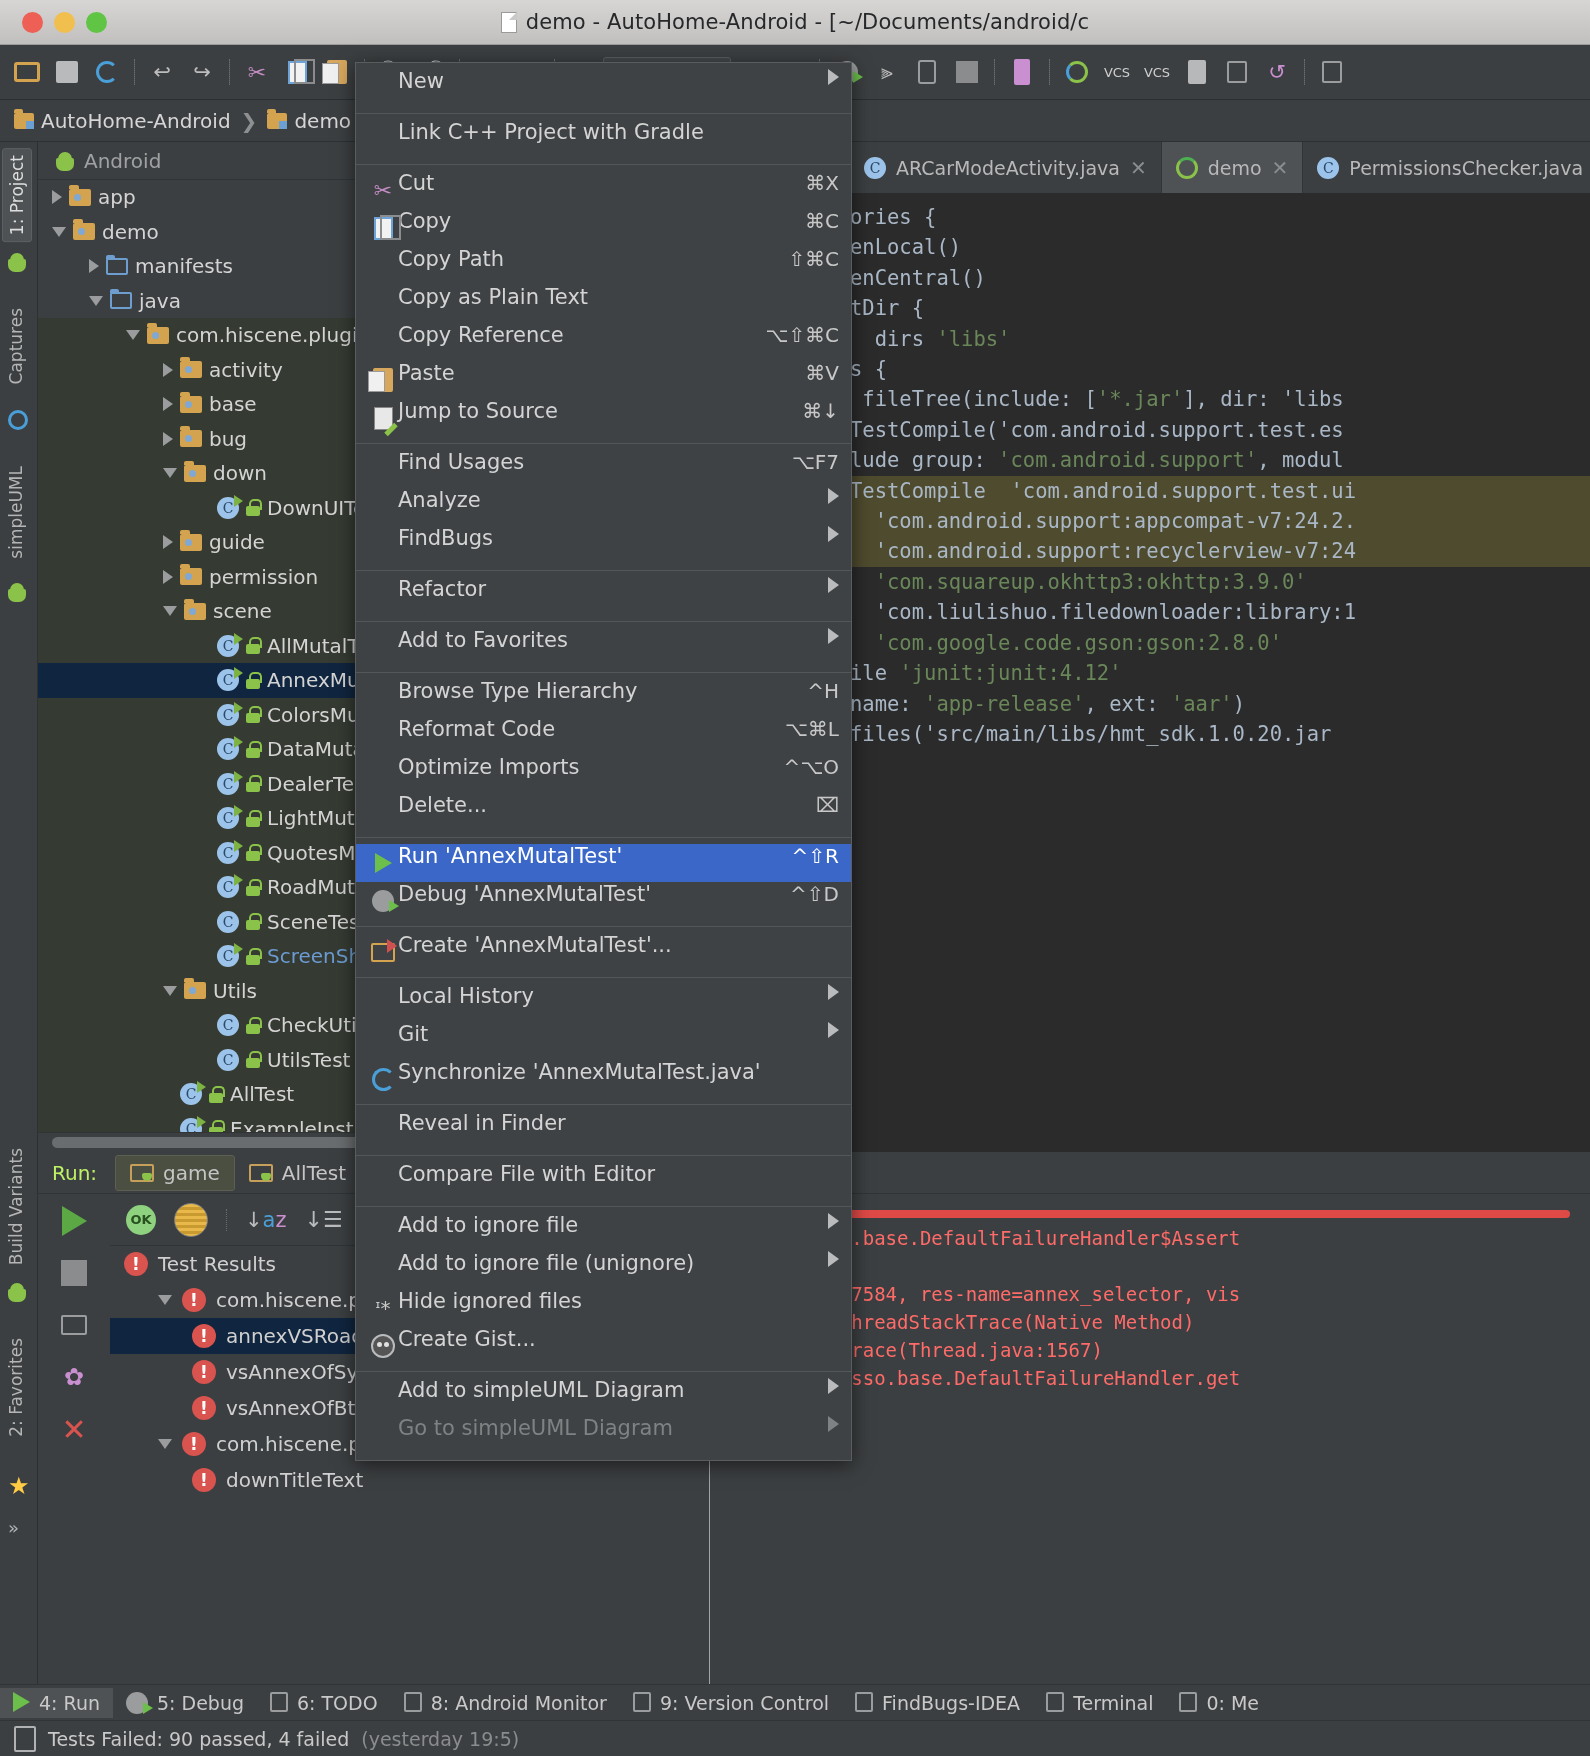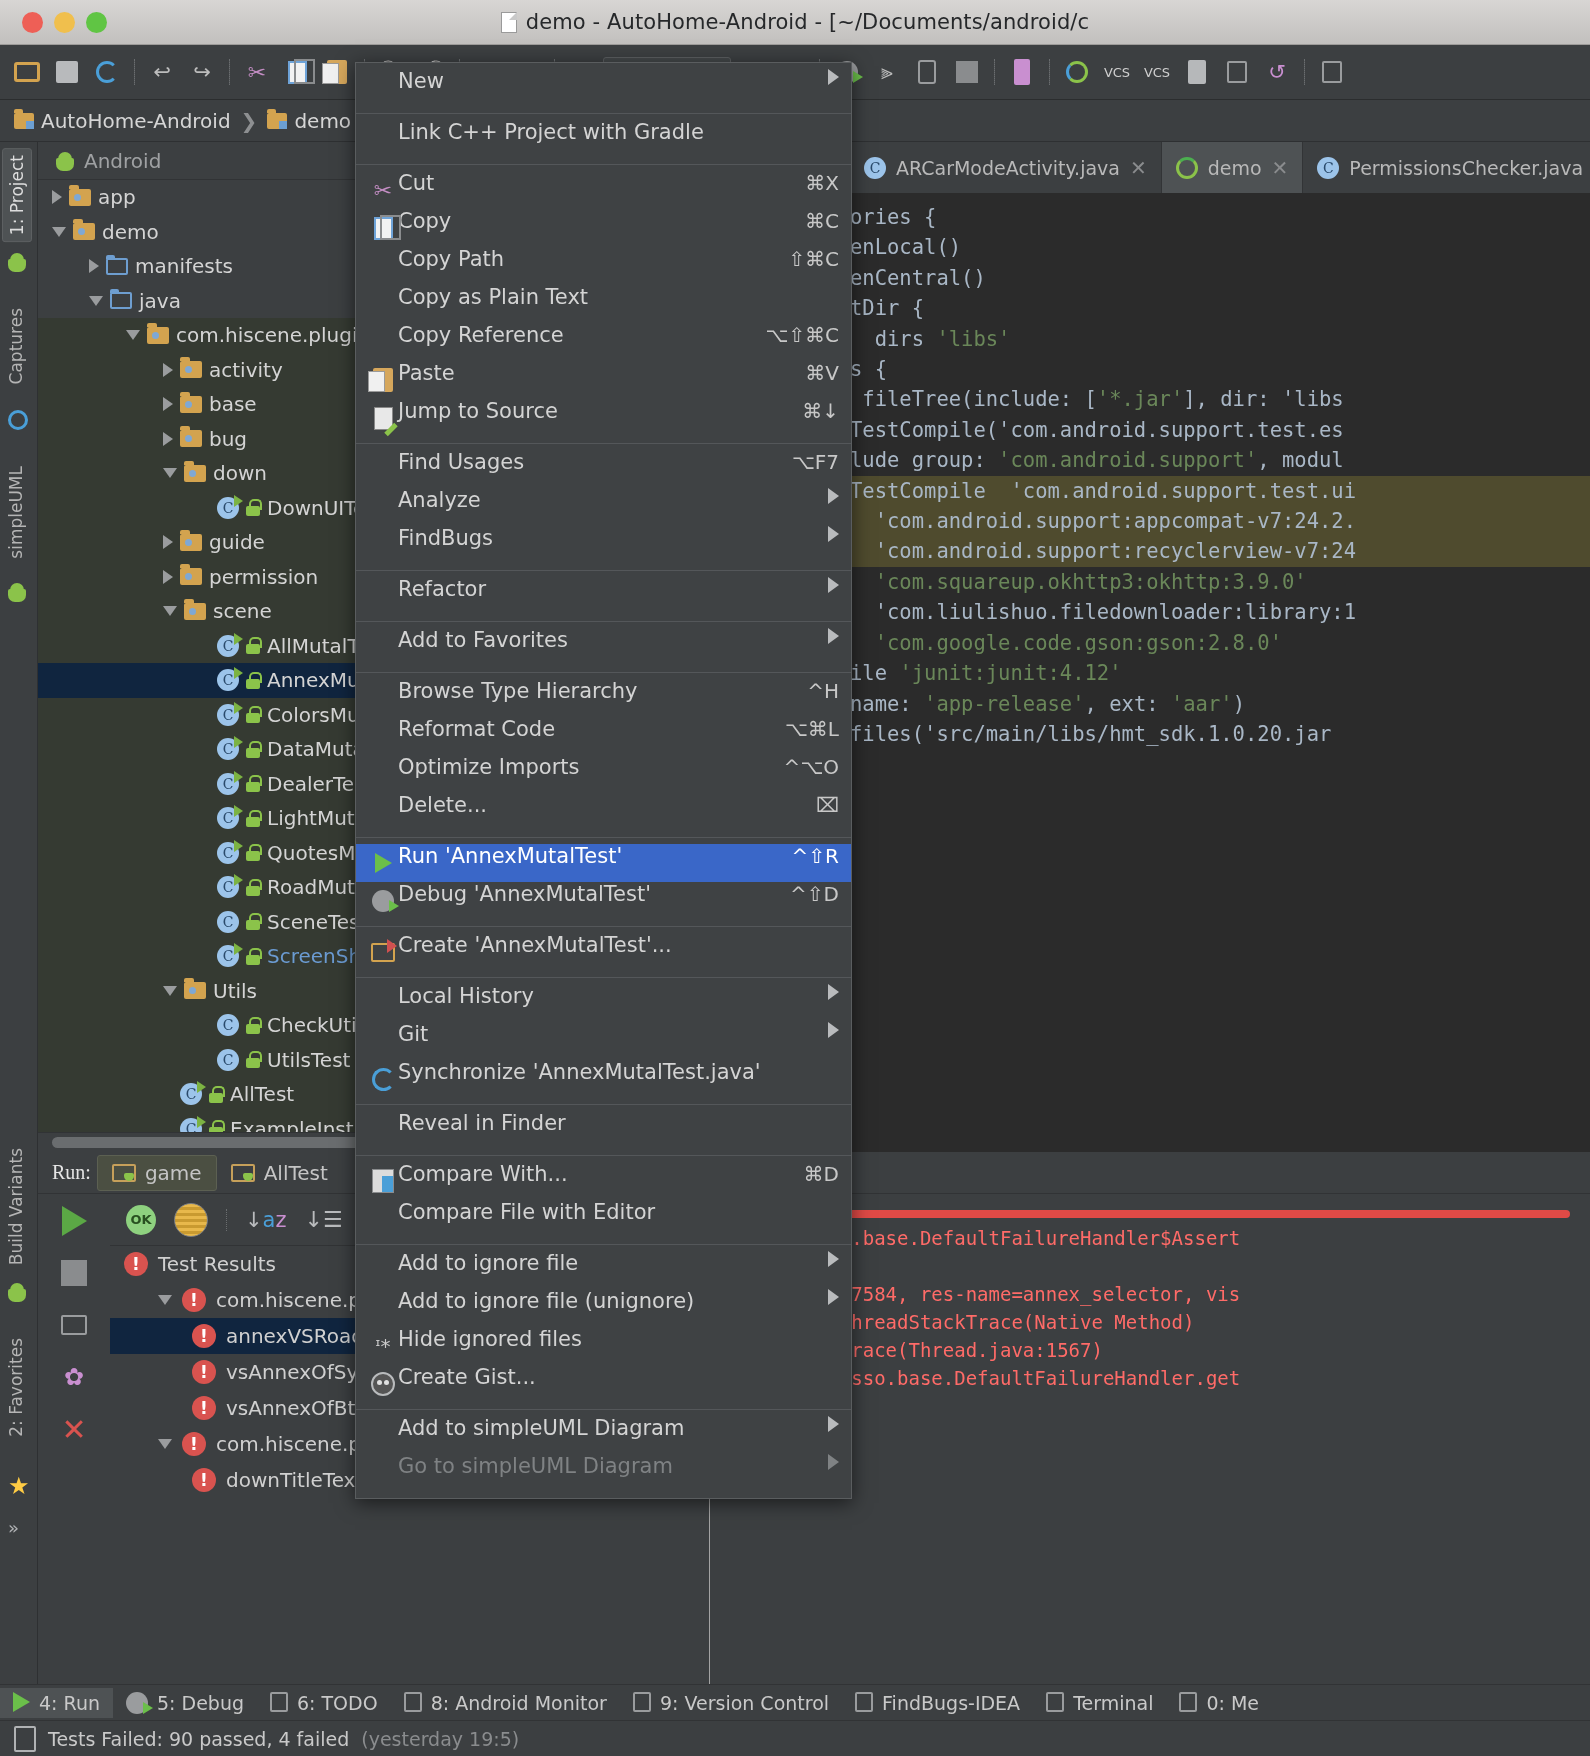--- a/index.html
+++ b/index.html
@@ -177,21 +177,21 @@
 
   
   .runpanel {
     position: absolute; left: 38px; right: 0; bottom: 72px; height: 532px;
     background: #3c3f41; display:flex; flex-direction:column;
   }
   .runtabs {
     height: 42px; display: flex; align-items: center; gap: 0px; padding-left: 14px;
     font-size: 20px; color: #c5c5c5; border-bottom: 1px solid #313335;
   }
-  .runlabel { color:#e5e5e5; margin-right: 6px; font-family: Liberation Serif, serif; }
+  .runlabel { color:#bef264; margin-right: 18px; }
   .runtab { display:flex; align-items:center; gap:9px; padding: 5px 14px; border-radius:3px; }
   .runtab.sel { background:#4b4f42; border:1px solid #5c6052; }
   .android-folder { width:24px; height:18px; position:relative; flex:none; }
   .android-folder:before { content:''; position:absolute; inset:0; border:2px solid #c6a05a; border-radius:2px; }
   .android-folder:after { content:''; position:absolute; bottom:1px; right:2px; width:10px;height:8px; background:#8bc34a; border-radius:2px 2px 5px 5px; }
   .runbody { flex: 1; display: flex; }
   .runsidebar { width: 72px; background:#3c3f41; padding-top: 10px; display:flex; flex-direction:column; align-items:center; gap: 18px; }
   .rsbtn { width: 34px; height: 34px; display:flex; align-items:center; justify-content:center; }
   .playtri { width:0;height:0;border-style:solid;border-width:15px 0 15px 25px;border-color:transparent transparent transparent #5ba845; }
   .stopsq { width: 26px; height: 26px; background:#8a8c8e; }
@@ -853,27 +853,20 @@
         </span>
         <span class="mlabel">Synchronize 'AnnexMutalTest.java'</span>
       </div>
       <div class="msep"></div>
       <div class="mi">
         <span class="micon"></span>
         <span class="mlabel">Reveal in Finder</span>
       </div>
       <div class="msep"></div>
       <div class="mi">
-        <span class="micon">
-          <span class="ic-compare"></span>
-        </span>
-        <span class="mlabel">Compare With...</span>
-        <span class="mshort">⌘D</span>
-      </div>
-      <div class="mi">
         <span class="micon"></span>
         <span class="mlabel">Compare File with Editor</span>
       </div>
       <div class="msep"></div>
       <div class="mi">
         <span class="micon"></span>
         <span class="mlabel">Add to ignore file</span>
         <span class="msub"></span>
       </div>
       <div class="mi">

